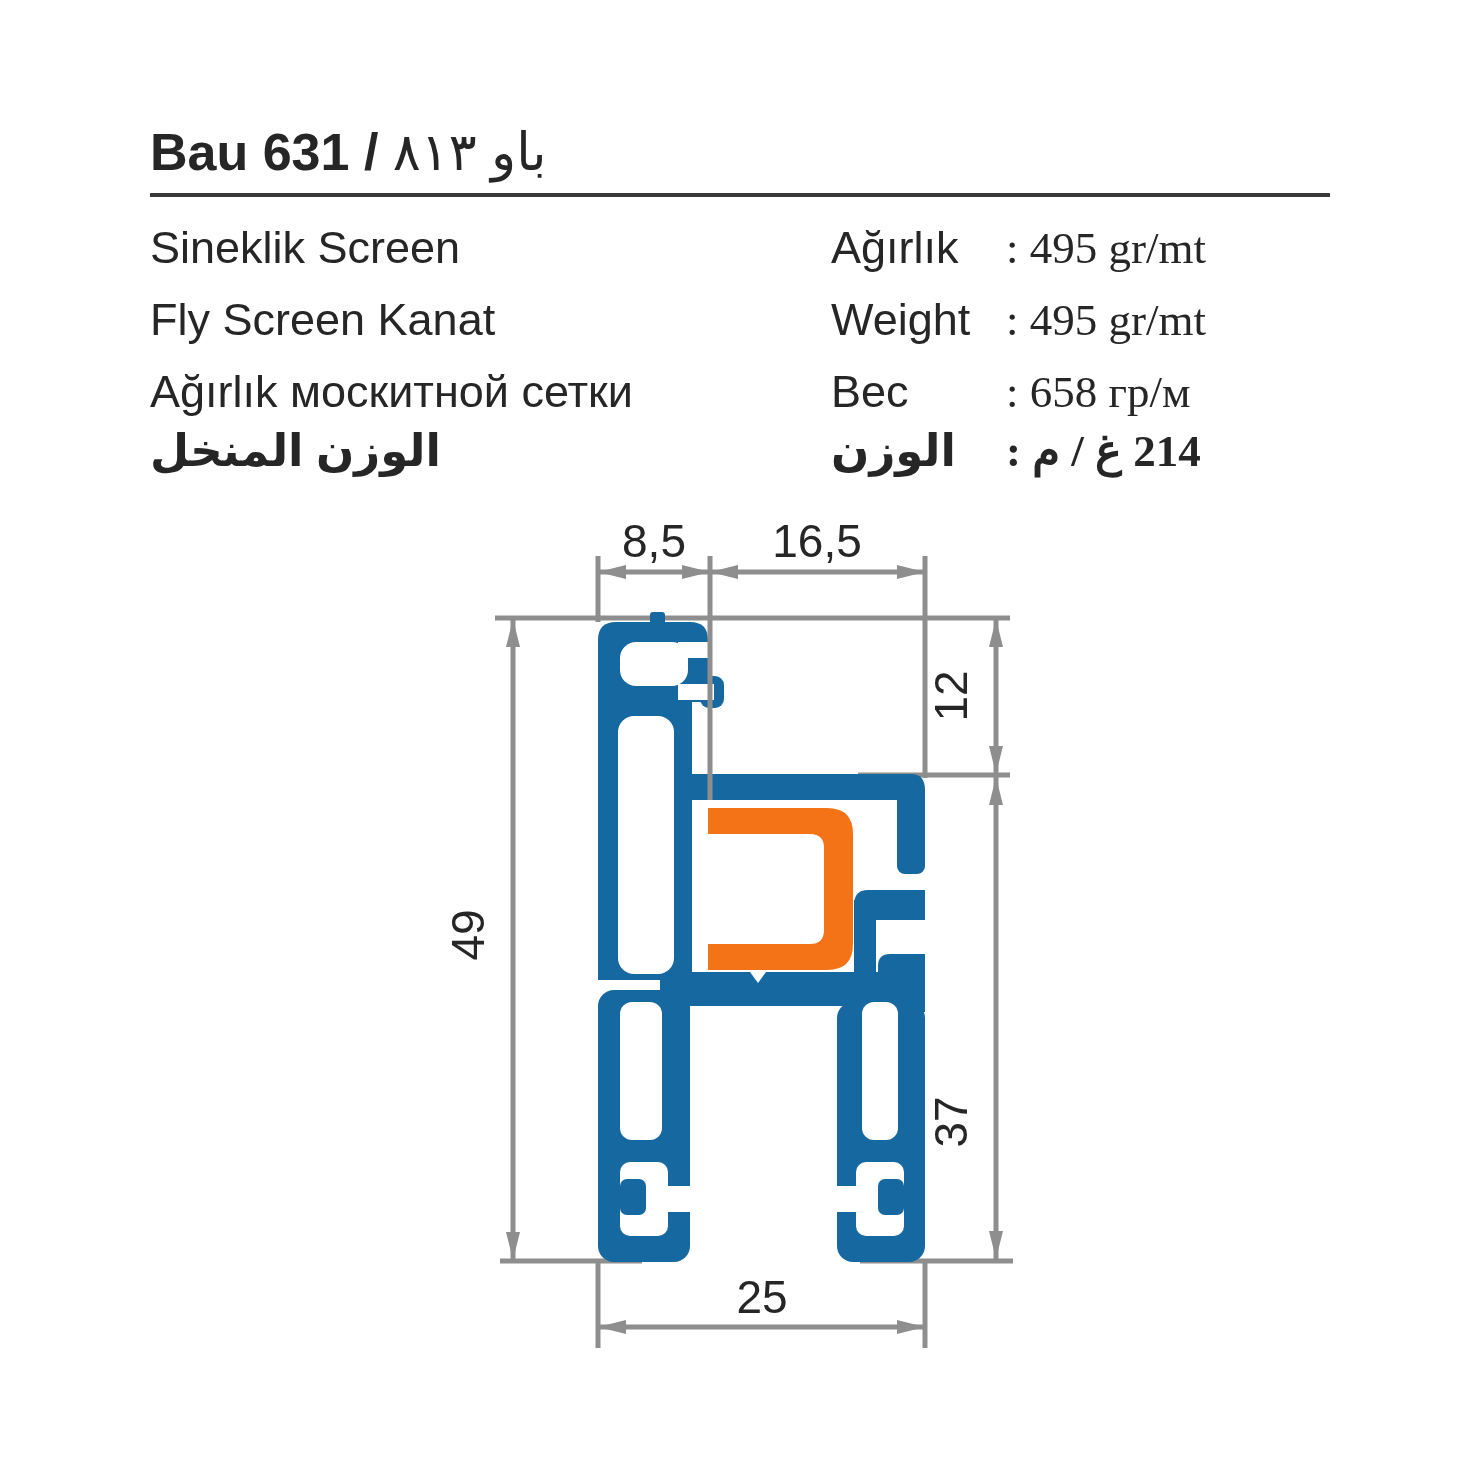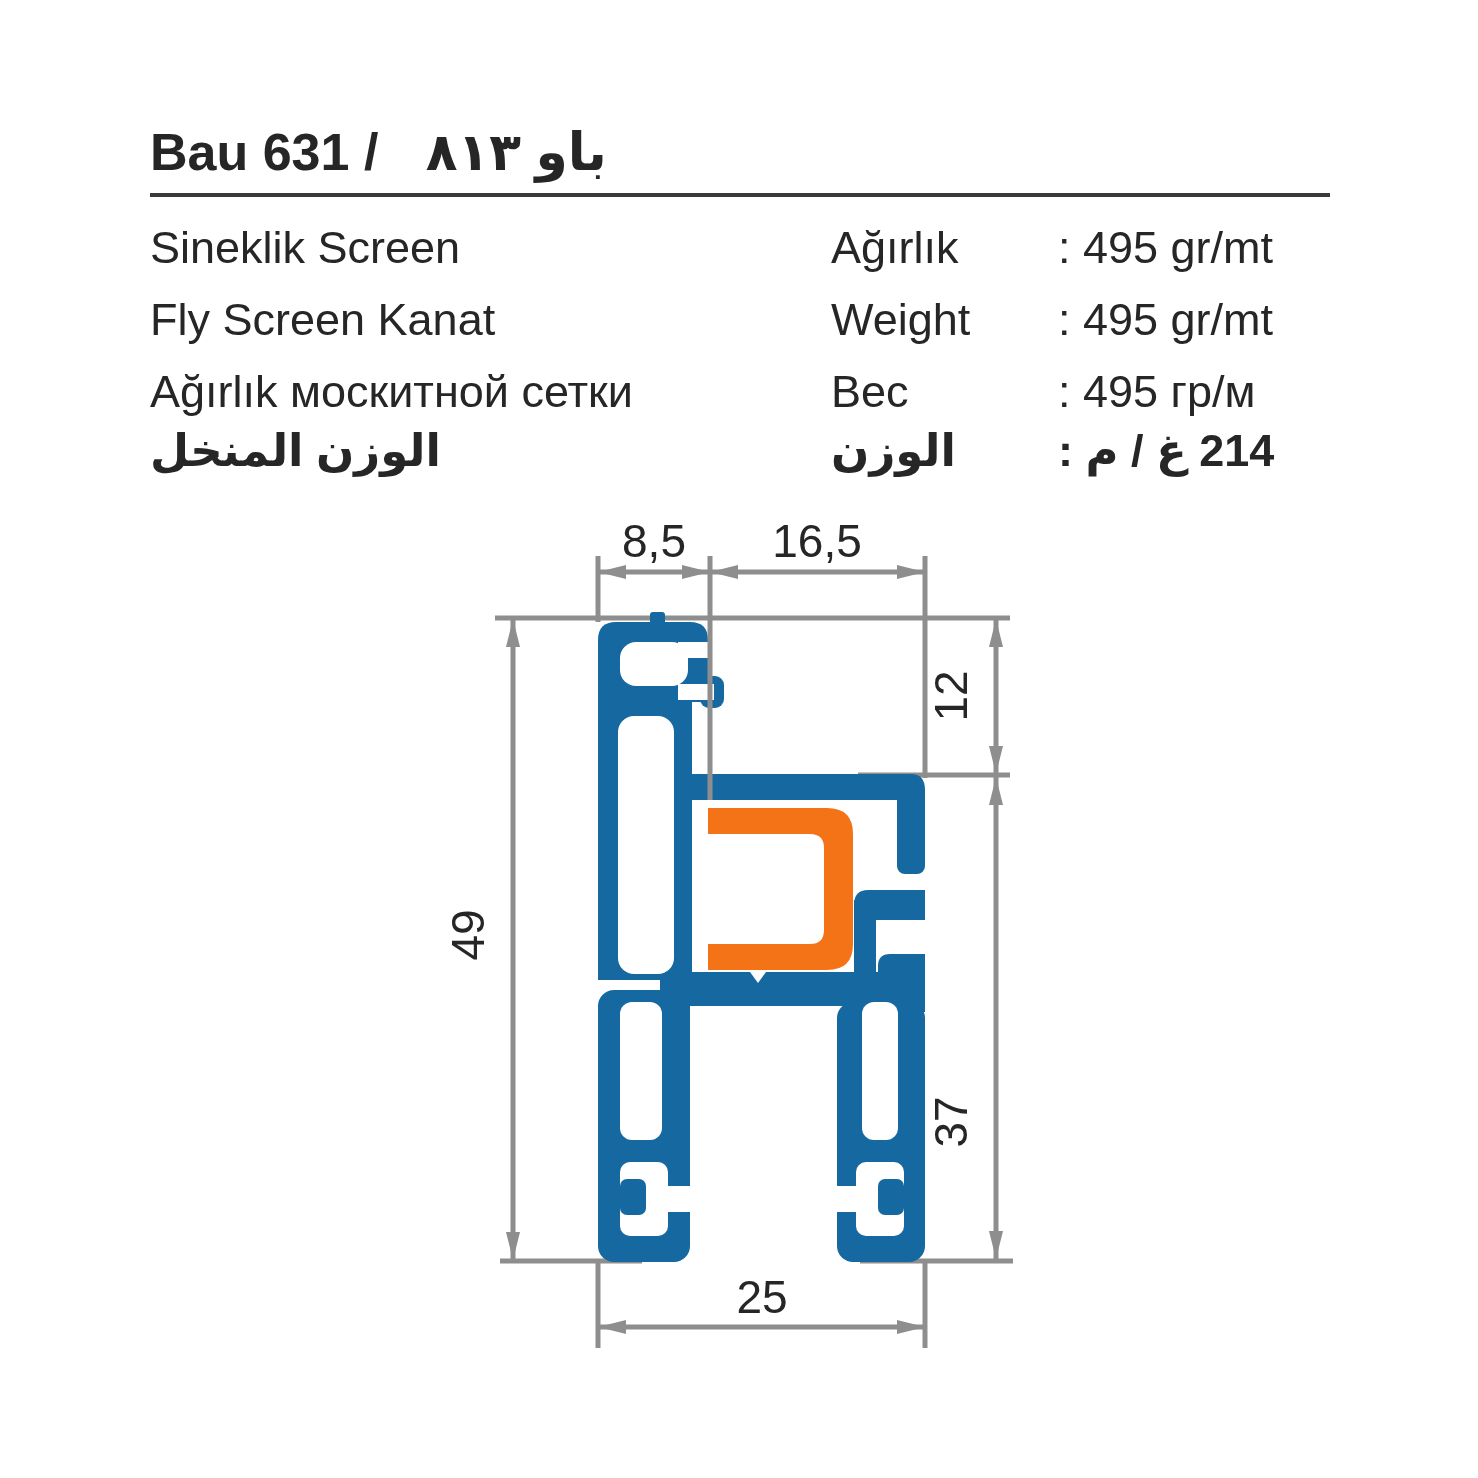--- a/index.html
+++ b/index.html
@@ -1,27 +1,27 @@
 <!DOCTYPE html>
 <html><head>
 <meta charset="utf-8">
 <style>
   html,body{margin:0;padding:0;background:#ffffff;}
   body{width:1478px;height:1478px;position:relative;overflow:hidden;
        font-family:"Liberation Sans","DejaVu Sans",sans-serif;color:#262626;}
   .abs{position:absolute;}
   
   #title{left:150px;top:122px;font-size:52px;font-weight:bold;white-space:nowrap;}
-  #title .ar{font-weight:bold;margin-left:33px;}
+  #title .ar{font-weight:normal;}
   #title-rule{left:150px;top:193px;width:1180px;height:4px;background:#3a3a3a;}
   
   .row{height:58px;font-size:45px;white-space:nowrap;}
   .row .name{position:absolute;left:150px;top:0;}
   .row .label{position:absolute;left:831px;top:0;}
-  .row .value{position:absolute;left:1058px;top:0;}
+  .row .value{position:absolute;left:1006px;top:0;font-family:Liberation Serif, serif;}
   #row-1{top:222px;}
   #row-2{top:294px;}
   #row-3{top:366px;}
   #row-4{top:424px;font-weight:bold;}
   
   #drawing{left:0;top:0;width:1478px;height:1478px;}
   text{font-family:"Liberation Sans","DejaVu Sans",sans-serif;font-size:46px;}
 </style>
 </head>
 <body>
@@ -39,21 +39,21 @@
   <span class="value">: 495 gr/mt</span>
 </div>
 <div class="abs row" id="row-2">
   <span class="name">Fly Screen Kanat</span>
   <span class="label">Weight</span>
   <span class="value">: 495 gr/mt</span>
 </div>
 <div class="abs row" id="row-3">
   <span class="name">Ağırlık москитной сетки</span>
   <span class="label">Вес</span>
-  <span class="value">: 495 гр/м</span>
+  <span class="value">: 658 гр/м</span>
 </div>
 <div class="abs row" id="row-4">
   <bdi dir="rtl" class="name">الوزن المنخل</bdi>
   <bdi dir="rtl" class="label">الوزن</bdi>
   <span class="value">: <bdi dir="rtl">214 غ / م</bdi></span>
 </div>
 
 <svg class="abs" id="drawing" viewBox="0 0 1478 1478" xmlns="http://www.w3.org/2000/svg">
 
   <g fill="none" stroke-width="5" stroke="#8E8E8E">

